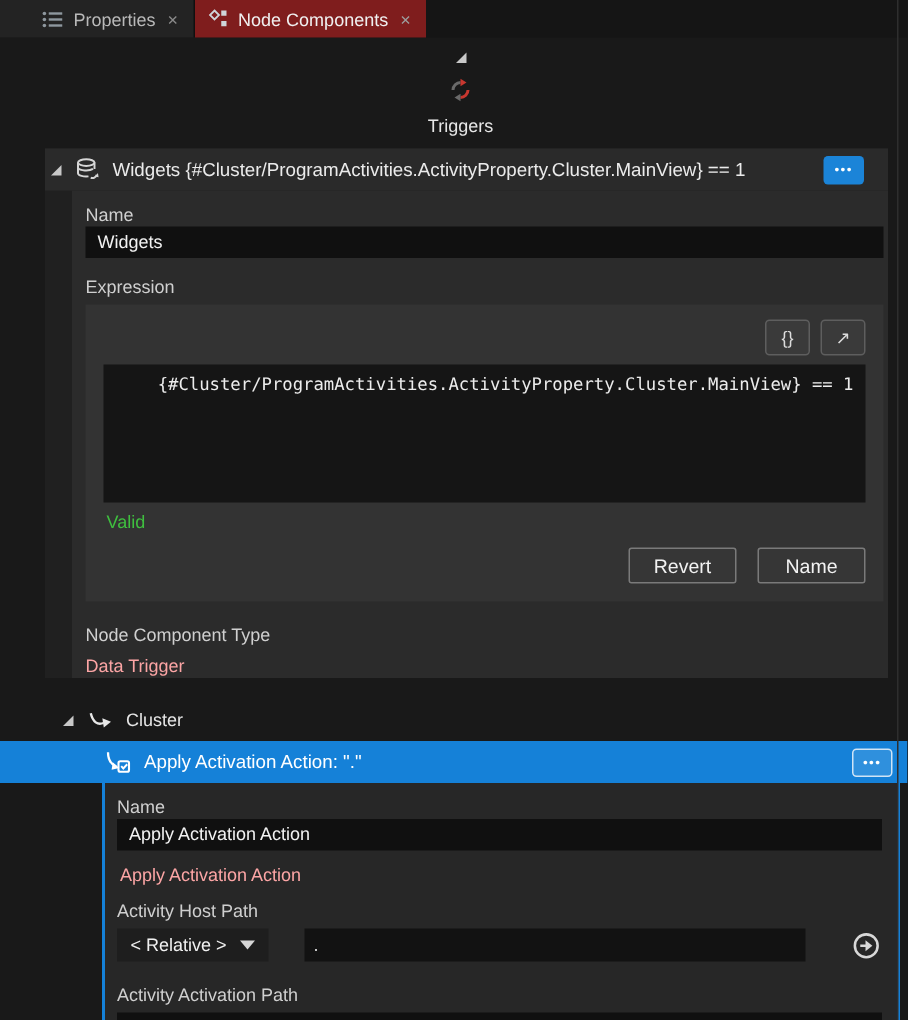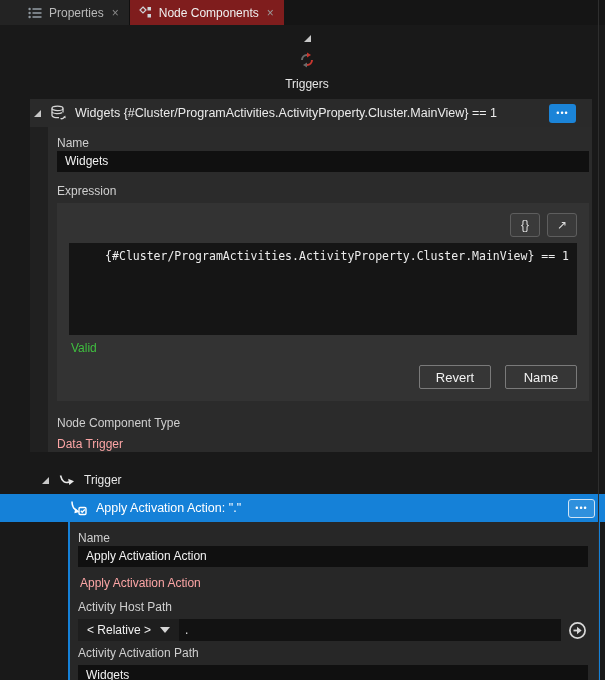--- a/index.html
+++ b/index.html
@@ -50,21 +50,21 @@
   .muted { color:#fca5a5; height:16px; line-height:16px; }
   .nct-label { margin-top:14px; margin-bottom:5px; }
   
   .action-hdr { height:28px; display:flex; align-items:center; gap:8px; padding:0 10px 0 70px;
                 background:#1581d8; color:#fff; }
   .action-hdr .title { flex:1; font-size:12.5px; white-space:nowrap; overflow:hidden; }
   .action-body { margin-left:68px; margin-right:5px; background:#272727;
                  border:2px solid #1581d8; border-top:none; padding:8px 10px 20px 8px; height:208px; }
   .action-body .text-field { margin-bottom:8px; }
   .value-row { margin:2px 0 8px 2px; }
-  .path-row { display:flex; align-items:center; margin:4px 0 4px 0; }
+  .path-row { display:flex; align-items:center; margin:4px 0 14px 0;gap:24px; }
   .dd-btn { height:22px; background:#1e1e1e; color:#f0f0f0; display:flex; align-items:center; gap:9px;
             padding:0 9px; cursor:pointer; flex:0 0 auto; }
   .caret { width:0; height:0; border-left:5px solid transparent; border-right:5px solid transparent;
            border-top:6px solid #d6d6d6; }
   .path-field { flex:1; height:22px; line-height:22px; background:#121212; color:#e0e0e0;
                 padding:0 6px; cursor:text; }
   .goto-btn { width:22px; height:22px; margin-left:5px; background:none; border:none; cursor:pointer;
               display:flex; align-items:center; justify-content:center; }
   .ap-label { margin:0 0 4px 0; }
   
@@ -171,21 +171,21 @@
     <svg width="9" height="9" viewBox="0 0 9 9">
         <polygon points="8,1 8,8 1,8" fill="#c8c8c8"></polygon>
       </svg>
   </span>
   <span>
     <svg width="16" height="13" viewBox="0 0 16 13">
       <path d="M1.5 1.5 C3 7.5 6 9.5 10 8" fill="none" stroke="#e8e8e8" stroke-width="1.6"></path>
       <polygon points="9.2,4.8 15,7.2 10.2,11" fill="#e8e8e8"></polygon>
     </svg>
   </span>
-  <span>Trigger</span>
+  <span>Cluster</span>
 </div>
 
 <div class="action-hdr">
   <span>
     <svg width="18" height="16" viewBox="0 0 18 16">
       <path d="M2 1.5 C2 7 4 9.5 7.5 11" fill="none" stroke="#fff" stroke-width="1.5"></path>
       <polygon points="5.2,8.2 9.5,12 4.4,13.2" fill="#fff"></polygon>
       <rect x="9" y="7.5" width="7" height="7" rx="1.2" fill="none" stroke="#fff" stroke-width="1.4"></rect>
       <path d="M10.8 10.8 l1.4 1.5 l2.6 -2.8" fill="none" stroke="#fff" stroke-width="1.3"></path>
     </svg>

